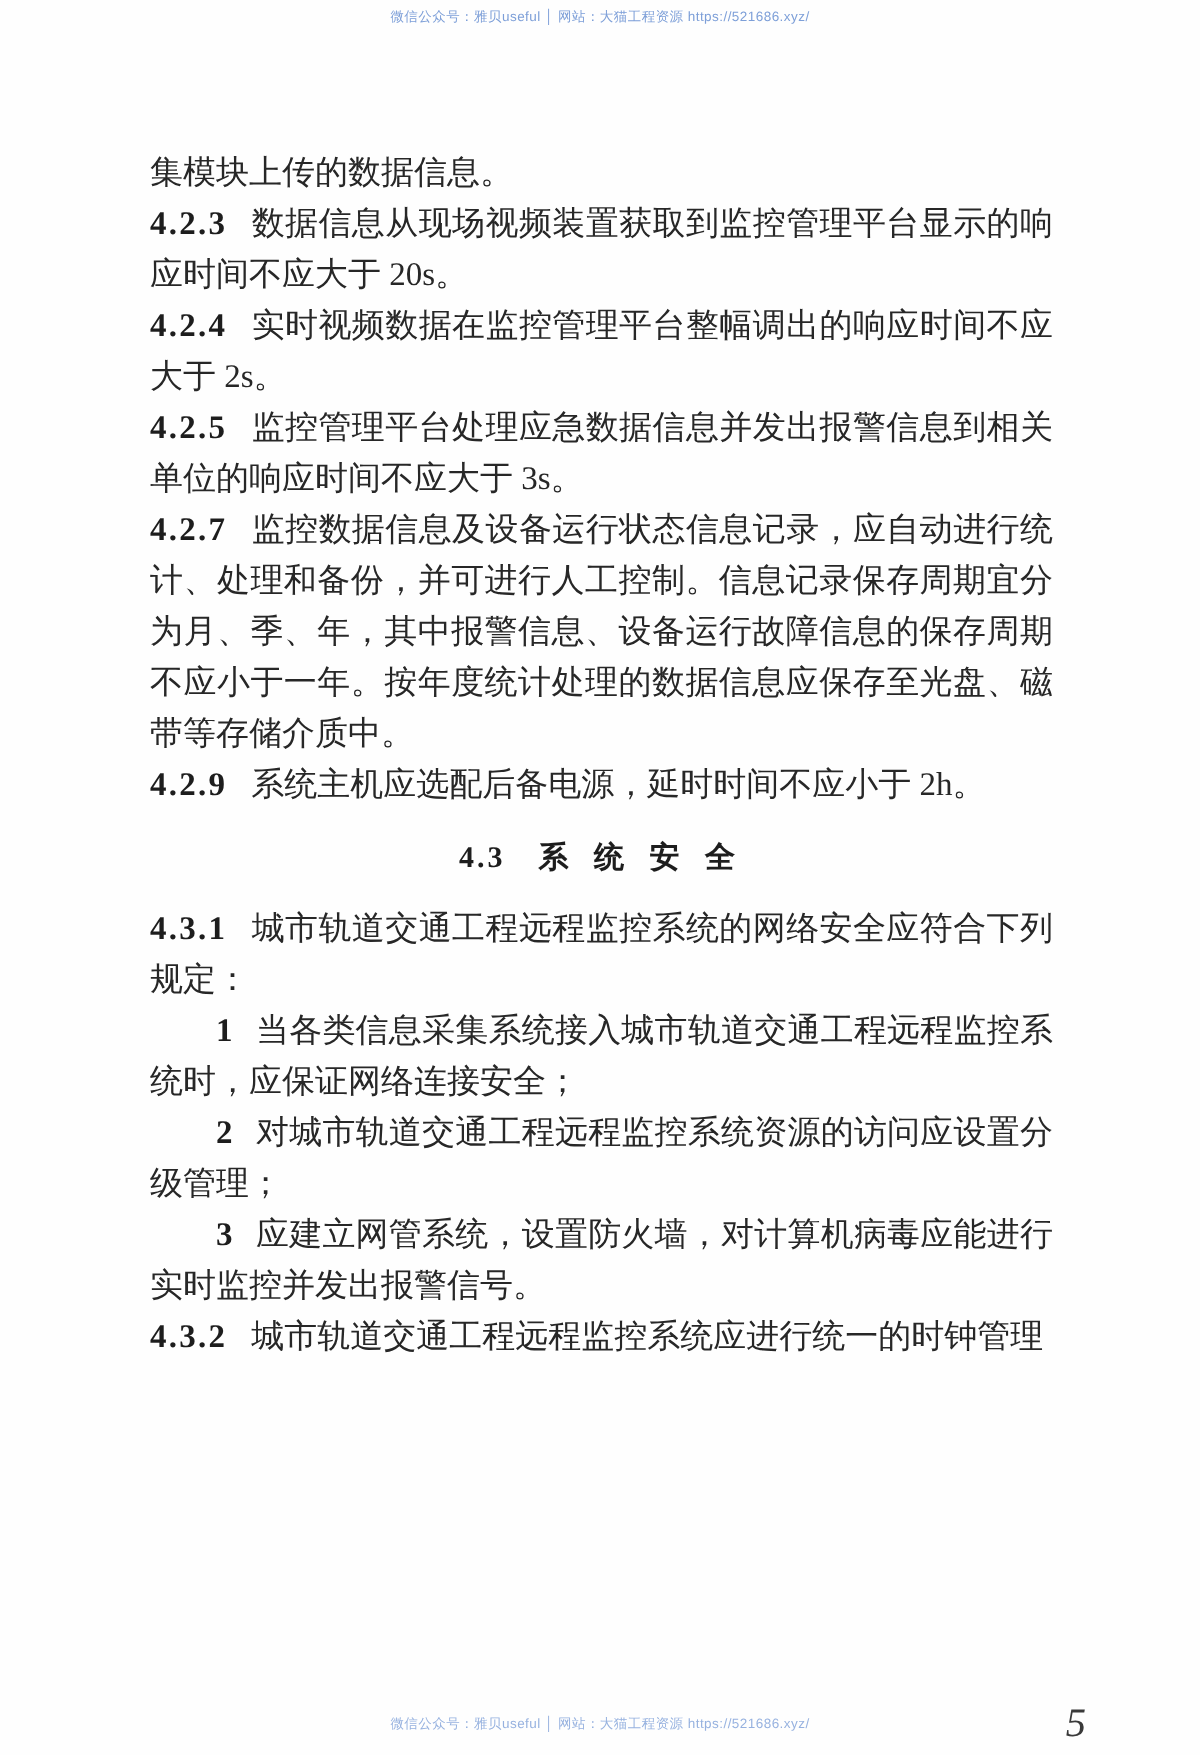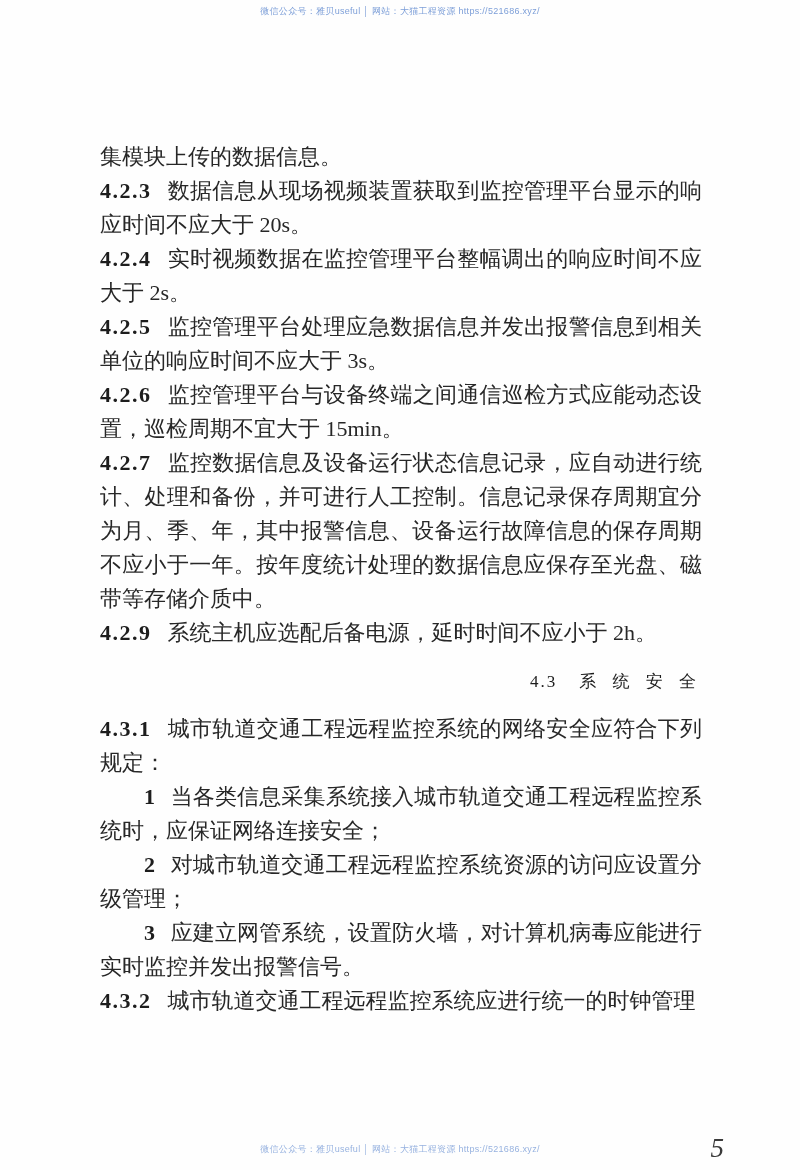--- a/index.html
+++ b/index.html
@@ -27,38 +27,37 @@
   .watermark.top { top: 5px; }
   .watermark.bottom { bottom: 14px; opacity: 0.8; }
   .content {
     position: absolute;
     top: 98px; left: 100px;
     width: 602px;
     font-size: 22px;
     line-height: 34px;
     color: #272727;
     text-align: justify;
-    margin-top: 42px;
   }
   .content p { margin: 0; }
   p.clause .num,
   p.item .num {
     font-weight: bold;
     letter-spacing: 1.5px;
     padding-right: 16px;
     color: #1d1d1d;
   }
   p.item { text-indent: 2em; }
   p.item .num { padding-right: 14px; }
   p.continuation { text-indent: 0; }
   h2.section-heading {
     margin: 15px 0 13px 0;
-    text-align: right;
-    font-size: 17px;
-    font-weight: normal;
+    text-align: center;
+    font-size: 20px;
+    font-weight: bold;
     color: #1d1d1d;
     line-height: 34px;
   }
   h2.section-heading .h-num {
     letter-spacing: 2px;
     margin-right: 22px;
   }
   h2.section-heading .h-title {
     letter-spacing: 6px;
   }
@@ -82,21 +81,20 @@
 
     <p class="continuation"><span>集模块上传的数据信息。</span></p>
 
 
     <p class="clause"><span class="num">4.2.3</span><span>数据信息从现场视频装置获取到监控管理平台显示的响应时间不应大于 20s。</span></p>
 
     <p class="clause"><span class="num">4.2.4</span><span>实时视频数据在监控管理平台整幅调出的响应时间不应大于 2s。</span></p>
 
     <p class="clause"><span class="num">4.2.5</span><span>监控管理平台处理应急数据信息并发出报警信息到相关单位的响应时间不应大于 3s。</span></p>
 
-    <p class="clause"><span class="num">4.2.6</span><span>监控管理平台与设备终端之间通信巡检方式应能动态设置，巡检周期不宜大于 15min。</span></p>
 
     <p class="clause"><span class="num">4.2.7</span><span>监控数据信息及设备运行状态信息记录，应自动进行统计、处理和备份，并可进行人工控制。信息记录保存周期宜分为月、季、年，其中报警信息、设备运行故障信息的保存周期不应小于一年。按年度统计处理的数据信息应保存至光盘、磁带等存储介质中。</span></p>
 
 
     <p class="clause"><span class="num">4.2.9</span><span>系统主机应选配后备电源，延时时间不应小于 2h。</span></p>
 
     <h2 class="section-heading"><span class="h-num">4.3</span><span class="h-title">系 统 安 全</span></h2>
 
     <p class="clause"><span class="num">4.3.1</span><span>城市轨道交通工程远程监控系统的网络安全应符合下列规定：</span></p>
 

